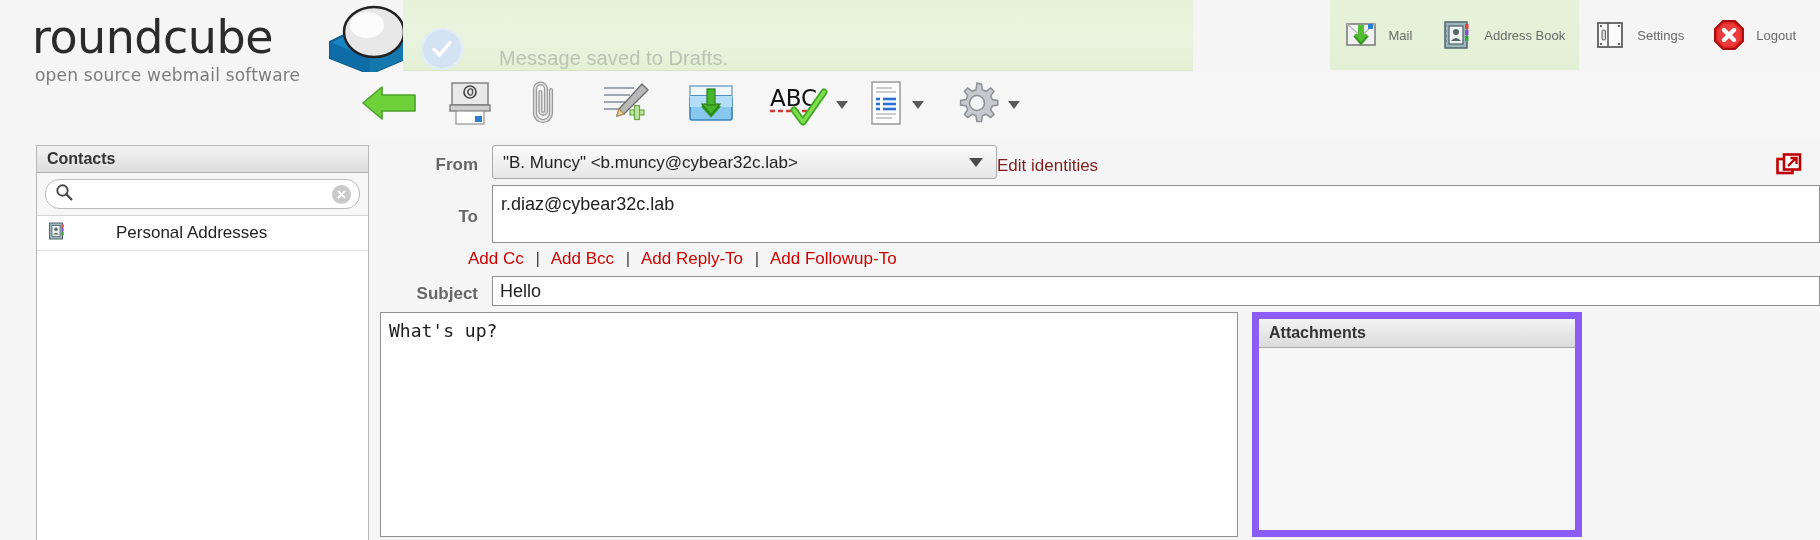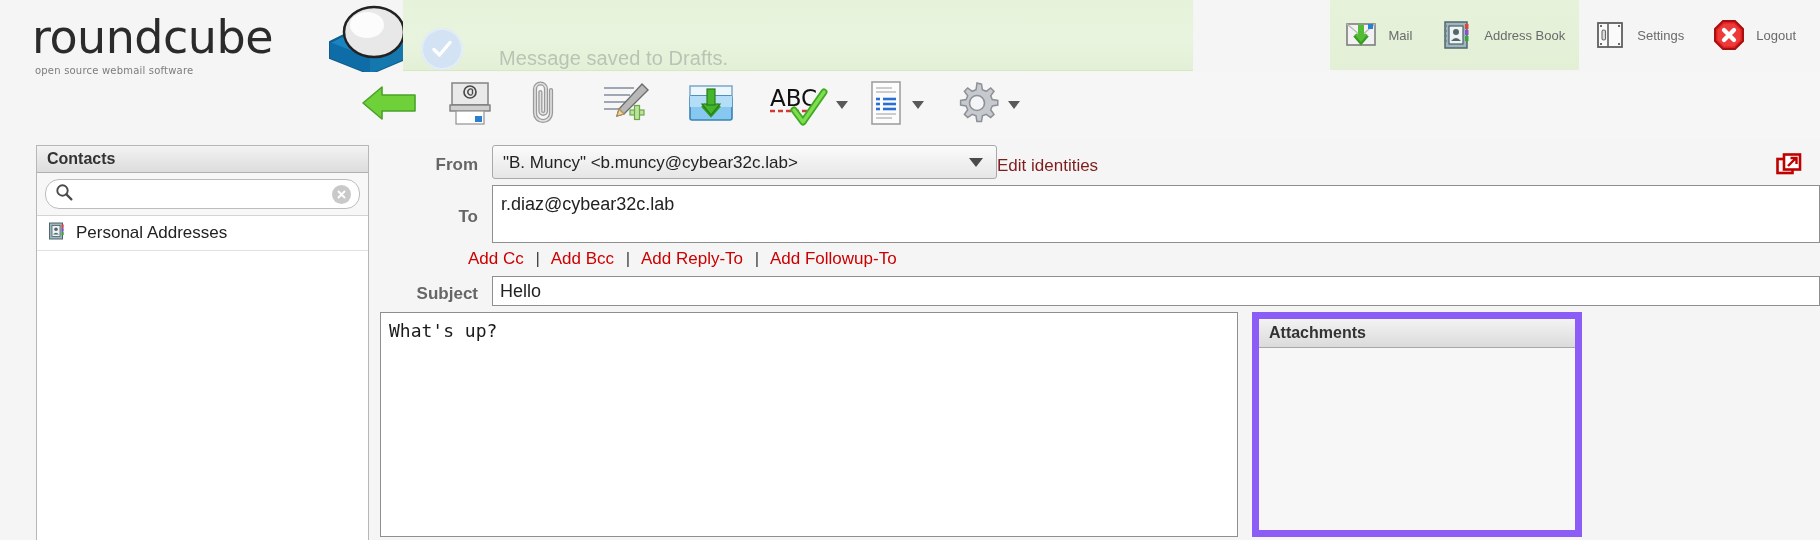--- a/index.html
+++ b/index.html
@@ -17,21 +17,21 @@
   #topbar { position: absolute; left: 0; top: 0; width: 1820px; height: 72px; }
 
   #logo { position: absolute; left: 32px; top: 2px; width: 360px; height: 76px; }
   #logo .wordmark {
     position: absolute; left: 0; top: 8px;
     font-size: 46px; letter-spacing: -0.5px; color: #2b2b2b;
     font-family: "DejaVu Sans", sans-serif; font-weight: 400;
   }
   #logo .tagline {
     position: absolute; left: 3px; top: 63px;
-    font-size: 10px; color: #7c7c7c; letter-spacing: 0.2px;
+    font-size: 17px; color: #7c7c7c; letter-spacing: 0.2px;
     font-family: "DejaVu Sans", sans-serif;
   }
   #logo .cube { position: absolute; left: 290px; top: 0px; }
 
   
   #notice {
     position: absolute; left: 403px; top: 0px; width: 790px; height: 70px;
     background: linear-gradient(to bottom,#e6f2da 0%, #e9f4de 55%, #e3f0d6 100%);
     border-bottom: 1px solid #d6e8c4;
     display: flex; align-items: flex-end;
@@ -95,21 +95,21 @@
     border: none; outline: none; flex: 1; font-size: 15px; color: #333;
     background: transparent; margin-left: 6px; font-family: "Liberation Sans", sans-serif;
   }
   #searchbox .clearbtn {
     width: 19px; height: 19px; border-radius: 50%; background: #c9c9c9;
     margin-right: 8px; display: flex; align-items: center; justify-content: center;
     color: #fff; font-size: 13px; line-height: 1; cursor: pointer;
   }
   .srcrow {
     height: 34px; display: flex; align-items: center; padding-left: 10px;
-    border-bottom: 1px solid #e0e0e0; font-size: 17px; color: #222; cursor: pointer;
+    border-bottom: 1px solid #e0e0e0; font-size: 17px; color: #222; cursor: pointer; gap: 40px;
   }
   .srcrow .bookicon { margin-right: 9px; }
 
   
   #compose { position: absolute; left: 380px; top: 145px; width: 1440px; }
   .frow { display: flex; align-items: center; margin-bottom: 6px; }
   .flabel {
     width: 98px; flex: none; text-align: right; padding-right: 14px;
     font-size: 17px; font-weight: bold; color: #666; padding-top: 6px;
   }

